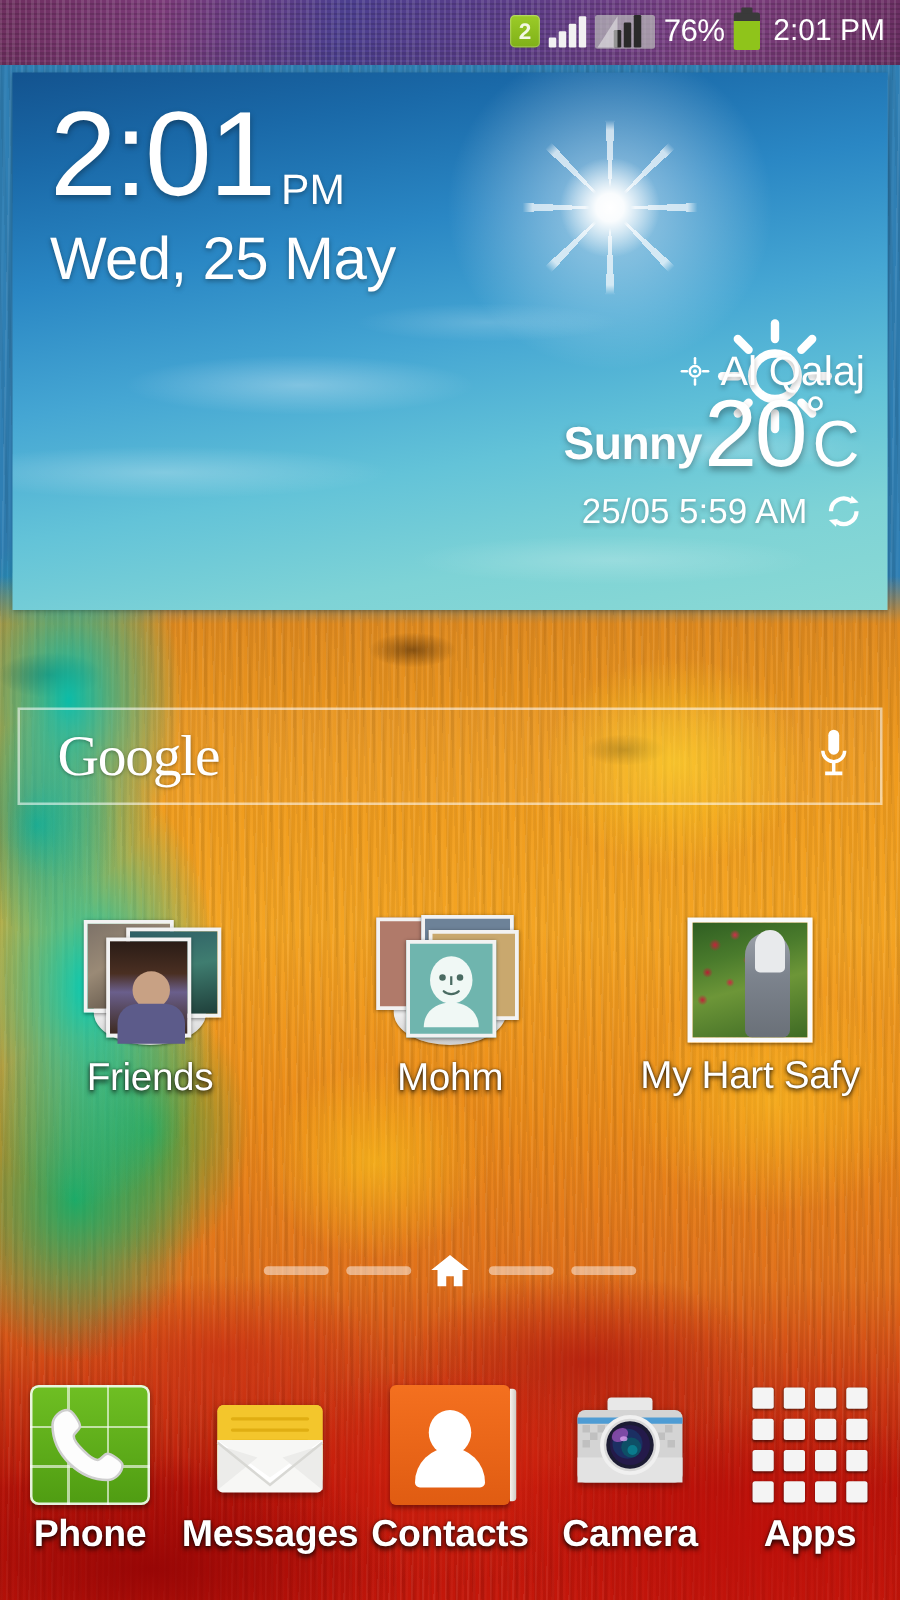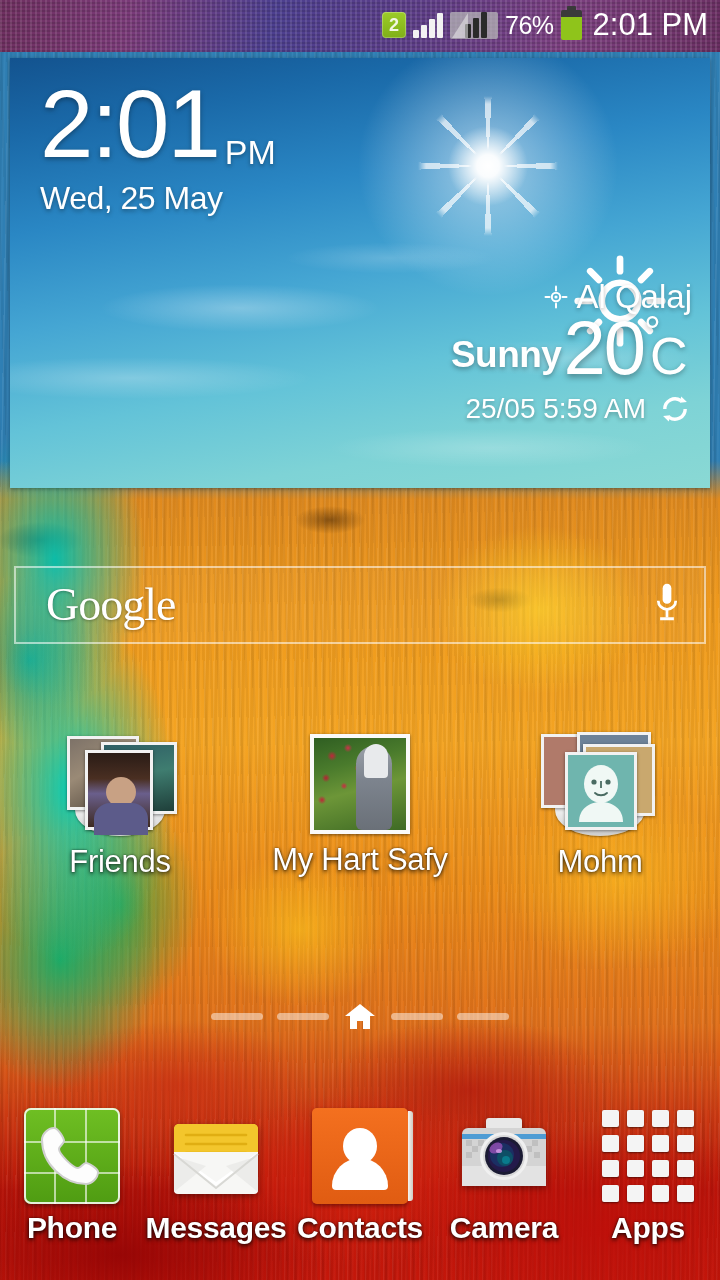--- a/index.html
+++ b/index.html
@@ -103,21 +103,21 @@
   #battery-pct { color:#fff; font-size:25px; letter-spacing:-.5px; }
   .battery {
     position:relative; width:21px; height:30px;
     background:linear-gradient(180deg,#3a3a3a 0 22%, #8fc41b 22% 100%);
     border-radius:2px;
   }
   .battery::before {
     content:""; position:absolute; left:6px; top:-4px;
     width:9px; height:5px; background:#3a3a3a; border-radius:1px 1px 0 0;
   }
-  #status-clock { color:#fff; font-size:31px; margin-left:4px; letter-spacing:0px; }
+  #status-clock { color:#fff; font-size:24px; margin-left:4px; letter-spacing:0px; }
 
   
   #weather-widget {
     position:absolute; left:10px; top:58px; width:700px; height:430px;
     overflow:hidden; z-index:20;
     box-shadow:0 1px 4px rgba(0,0,0,.35);
     background:
       
       radial-gradient(circle 40px at 478px 108px, rgba(255,255,255,1) 0%, rgba(255,255,255,.95) 28%, rgba(255,255,255,0) 100%),
       radial-gradient(circle 130px at 478px 108px, rgba(255,255,255,.55) 0%, rgba(255,255,255,0) 100%),
@@ -151,21 +151,21 @@
   #clock-time {
     color:#fff; font-size:96px; font-weight:200; line-height:1;
     letter-spacing:-2px; text-shadow:0 2px 5px rgba(0,0,0,.35);
     font-family:"Liberation Sans", sans-serif;
   }
   #clock-ampm {
     color:#fff; font-size:34px; font-weight:400; margin-left:6px;
     letter-spacing:0px; text-shadow:0 2px 4px rgba(0,0,0,.35);
   }
   #clock-date {
-    color:#fff; font-size:32px; font-weight:400; margin-top:8px;
+    color:#fff; font-size:48px; font-weight:400; margin-top:8px;
     text-shadow:0 2px 4px rgba(0,0,0,.35); letter-spacing:-.5px;
   }
   #weather-cond-icon {
     position:absolute; right:42px; top:195px; width:96px; height:96px;
   }
   #weather-info { position:absolute; right:18px; bottom:62px; text-align:right;margin-left:41px; }
   #weather-loc-row {
     display:flex; align-items:center; justify-content:flex-end; gap:8px;
   }
   #loc-pin {
@@ -489,47 +489,47 @@
         <div class="photo f-p1"></div>
         <div class="photo f-p2"></div>
         <div class="photo f-p3">
           <div class="f-face"></div>
             <div class="f-body"></div>
         </div>
       </div>
       <div class="label">Friends</div>
     </div>
 
-
-    <div class="app-cell">
-      <div class="single-photo">
-        <div class="hs-person"></div>
-        <div class="hs-scarf"></div>
-      </div>
-      <div class="label">My Hart Safy</div>
-    </div>
 
     <div class="app-cell">
       <div class="stack-icon">
         <div class="tray"></div>
         <div class="photo o-p1"></div>
         <div class="photo o-p2"></div>
         <div class="photo o-p3"></div>
         <div class="photo o-p4">
           <svg class="o-av" viewBox="0 0 52 60">
             <ellipse cx="26" cy="22" rx="17" ry="19" fill="#f0f8f5"></ellipse>
             <path d="M4 60c0-13 10-20 22-20s22 7 22 20z" fill="#f0f8f5"></path>
             <circle cx="19" cy="20" r="2.6" fill="#4a6b62"></circle>
             <circle cx="33" cy="20" r="2.6" fill="#4a6b62"></circle>
             <path d="M26 19v7" stroke="#4a6b62" stroke-width="1.8" fill="none"></path>
             <path d="M20 31c3 3 9 3 12 0" stroke="#4a6b62" stroke-width="1.8" fill="none" stroke-linecap="round"></path>
           </svg>
         </div>
       </div>
       <div class="label">Mohm</div>
+    </div>
+
+    <div class="app-cell">
+      <div class="single-photo">
+        <div class="hs-person"></div>
+        <div class="hs-scarf"></div>
+      </div>
+      <div class="label">My Hart Safy</div>
     </div>
   </div>
 
   <div id="page-indicator">
     <div class="pdash"></div>
     <div class="pdash"></div>
     <svg id="home-dot" viewBox="0 0 34 30">
       <path d="M17 3 L32 15 H27 V28 H20 V20 H14 V28 H7 V15 H2 Z" fill="#ffffff"></path>
     </svg>
     <div class="pdash"></div>

